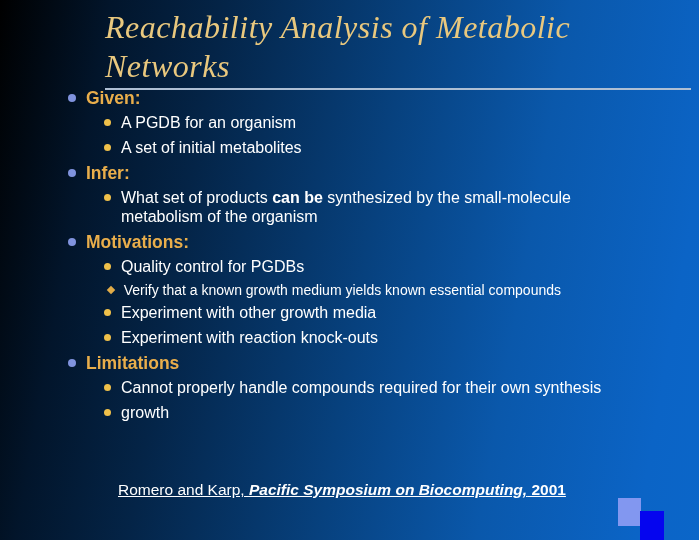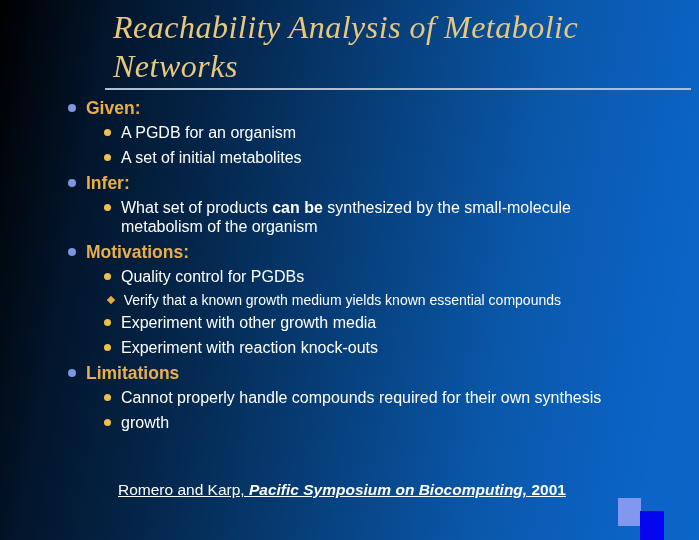--- a/index.html
+++ b/index.html
@@ -15,21 +15,21 @@
       #07417e 52%,
       #0a58ab 72%,
       #0b64c6 92%,
       #0b66c9 100%);
     font-family: "Liberation Sans", sans-serif;
   }
 
   
   .title {
     position: absolute;
-    left: 113px;
+    left: 105px;
     top: 8px;
     font-family: "Liberation Serif", "DejaVu Serif", serif;
     font-style: italic;
     font-size: 32px;
     line-height: 39px;
     color: #e9c87e;
     letter-spacing: 0.5px;
   }
   .title-line { white-space: nowrap; }
   .title-rule {
@@ -38,21 +38,21 @@
     top: 88px;
     width: 586px;
     height: 2px;
     background: #aebfd4;
   }
 
   
   .content {
     position: absolute;
     left: 0;
-    top: 98px;
+    top: 88px;
     width: 561px;
   }
   .row { display: flex; align-items: flex-start; }
   .row .marker { flex: none; }
   .txt .line { white-space: nowrap; }
 
   .l1 {
     margin-left: 68px;
     margin-bottom: 5px;
     font-size: 17.5px;

